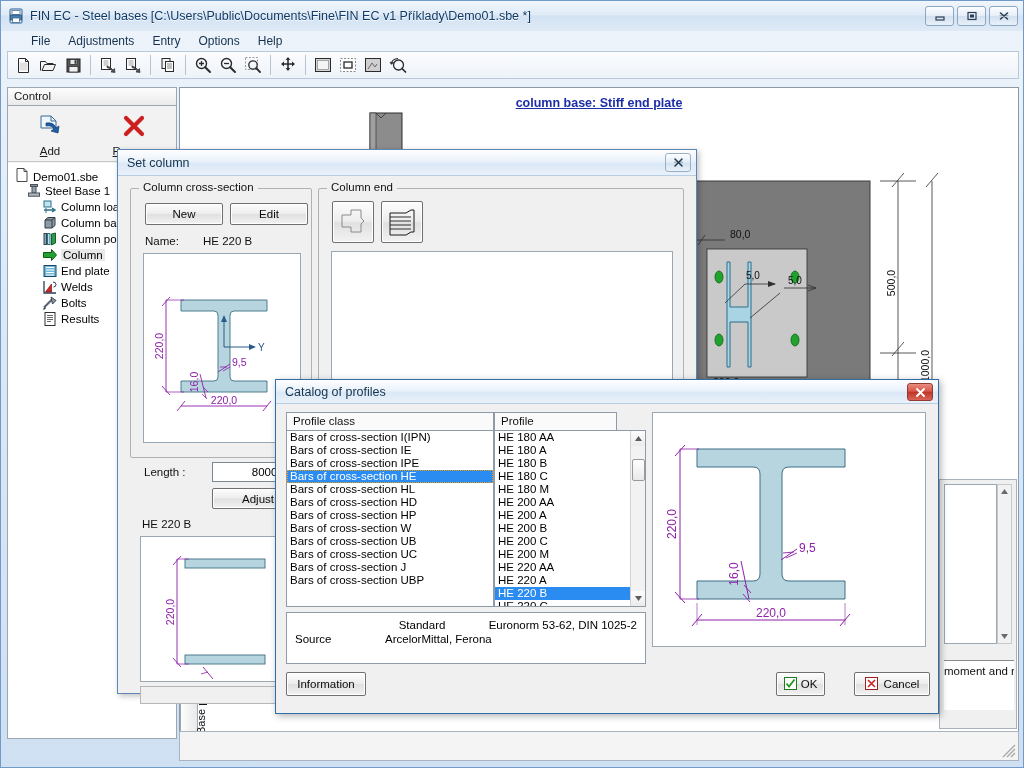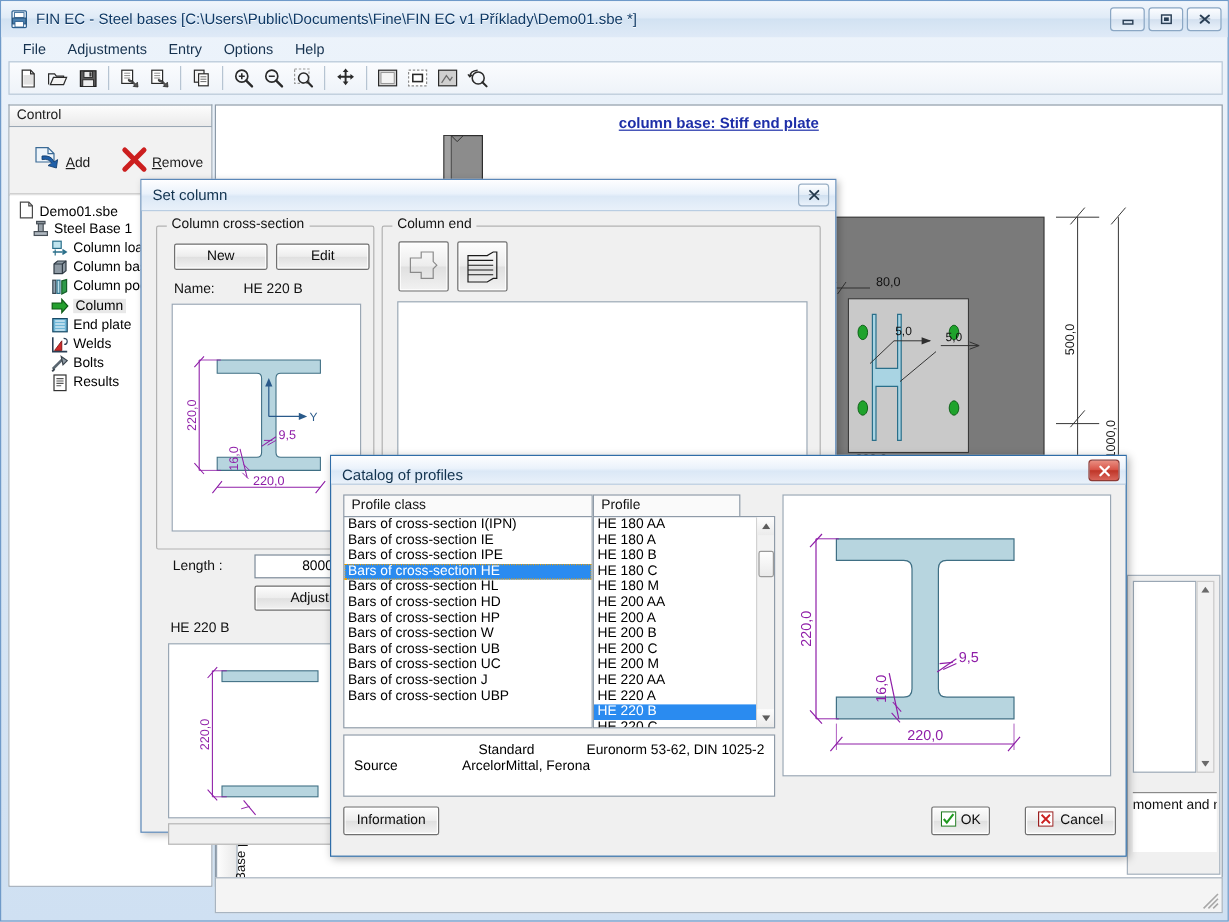--- a/index.html
+++ b/index.html
@@ -39,21 +39,21 @@
     border: 1px solid #8ba7c4; border-radius: 3px;
     background: linear-gradient(to bottom, #fcfdff 0%, #e6eef8 48%, #d3e0ef 52%, #e9f1fa 100%);
     display: flex; align-items: center; justify-content: center;
   }
   .win-btn.close { }
   .win-btn svg { display: block; }
 
   
   #menubar {
     position: absolute; left: 1px; top: 30px; width: 831px; height: 20px;
-    display: flex; align-items: center; padding-left: 8px;
+    display: flex; align-items: center; padding-left: 20px;
   }
   #menubar .menu-item {
     padding: 2px 9px; font-size: 12px; color: #16324f; cursor: default;
   }
 
   
   #toolbar {
     position: absolute; left: 6px; top: 50px; width: 1012px; height: 28px;
     background: linear-gradient(to bottom, #fbfcfe, #eef3f9);
     border: 1px solid #b9c8d8;
@@ -78,21 +78,21 @@
   }
   #ctrl-body {
     position: absolute; left: 0; top: 18px; width: 170px; height: 634px;
     border: 1px solid #9aa7b4; background: #f2f2f2;
   }
   #addremove {
     height: 56px; display: flex; border-bottom: 1px solid #c8c8c8;
     background: #f2f2f2;
   }
   .ar-btn {
-    flex: 1; display: flex; flex-direction: row; align-items: center;
+    flex: 1; display: flex; flex-direction: column; align-items: center;
     justify-content: center; gap: 2px; padding-top: 4px;
   }
   .ar-btn .lbl { font-size: 11.5px; color: #1c1c1c; }
   .ar-btn .lbl u { text-decoration: underline; }
 
   #tree {
     position: absolute; top: 57px; left: 0; right: 0; bottom: 0;
     background: #ffffff; padding: 4px 2px 2px 4px; overflow: hidden;
   }
   .tnode { display: flex; align-items: center; height: 16px; white-space: nowrap; }
@@ -173,21 +173,21 @@
     display: flex; align-items: center; justify-content: flex-end;
   }
 
   
   #dlg-catalog {
     position: absolute; left: 274px; top: 378px; width: 664px; height: 335px;
     background: #f0f0f0;
     border: 1px solid #2f6da8;
     box-shadow: 2px 2px 7px rgba(0,0,0,0.3);
   }
-  #dlg-catalog .dlg-titlebar { height: 24px; align-items: flex-end; }
+  #dlg-catalog .dlg-titlebar { height: 24px; }
   .close-red {
     position: absolute; right: 5px; top: 3px; width: 26px; height: 18px;
     border: 1px solid #8f3a34; border-radius: 3px;
     background: linear-gradient(to bottom, #e98d80 0%, #d9564a 45%, #bf3628 52%, #d9655a 100%);
     display: flex; align-items: center; justify-content: center;
   }
   .list-hdr {
     border: 1px solid #8f9ba8; background: #fafafa;
     font-size: 11.5px; color: #111; padding: 2px 6px;
   }

